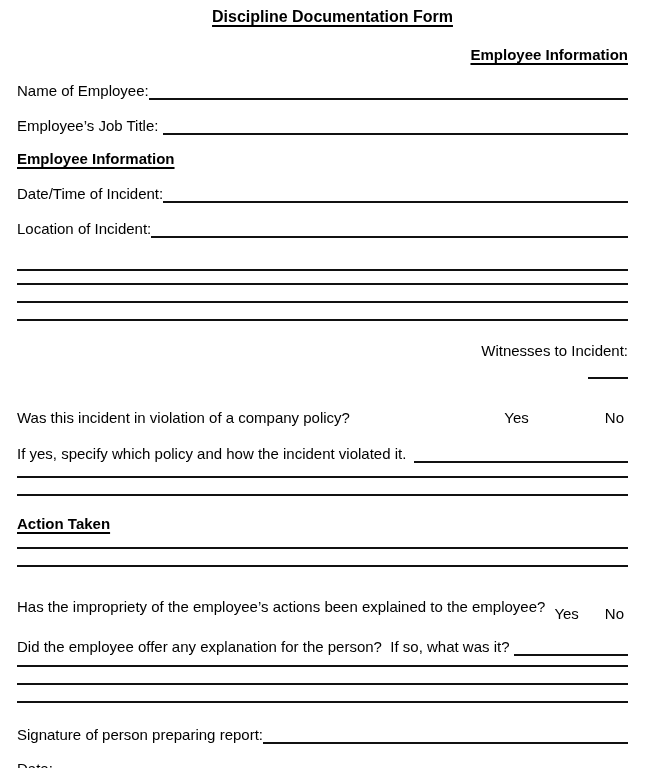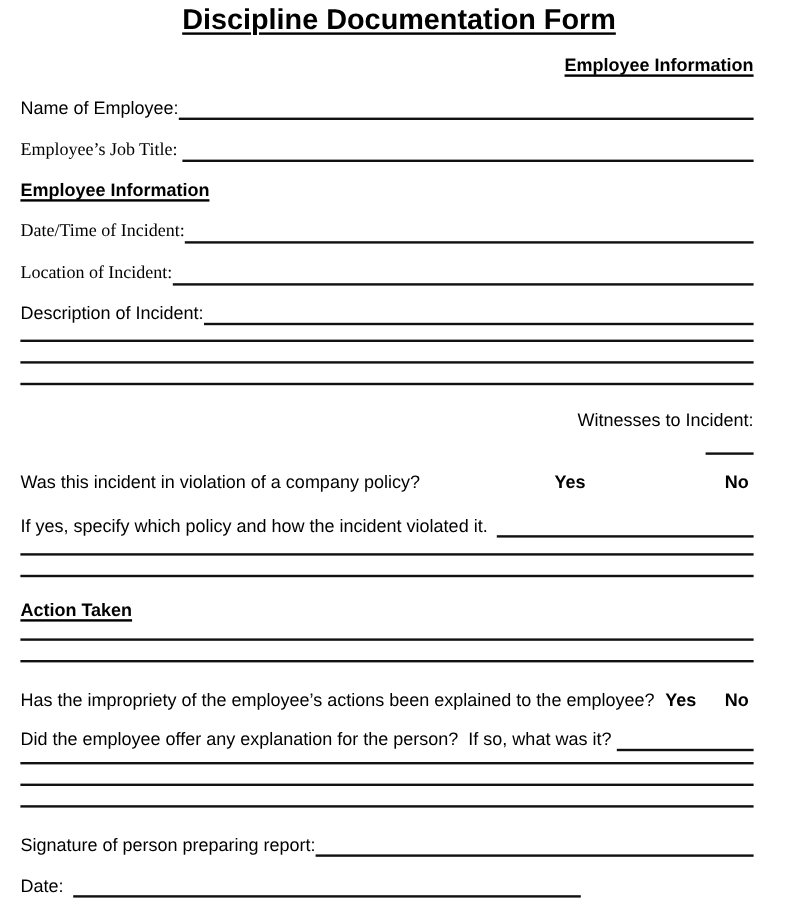--- a/index.html
+++ b/index.html
@@ -5,35 +5,35 @@
   html, body { margin: 0; padding: 0; background: #ffffff; }
   body {
     width: 664px; height: 768px;
     font-family: "Liberation Sans", sans-serif;
     font-size: 15px; line-height: 19px; color: #000;
     overflow: hidden;
   }
   .page { box-sizing: border-box; width: 664px; padding: 6px 36px 0 17px; }
   .form-title {
     position: relative; left: 10px;
-    text-align: center; font-weight: bold; font-size: 24px; line-height: 22px;
+    text-align: center; font-weight: bold; font-size: 16px; line-height: 22px;
     text-decoration: underline; text-decoration-thickness: 2px; text-underline-offset: 3px;
   }
   .section-heading {
     font-weight: bold;
     text-decoration: underline; text-decoration-thickness: 2px; text-underline-offset: 3px;
   }
   .field-row { display: flex; align-items: flex-end; }
   .label { white-space: pre; flex: 0 0 auto; }
   .line { flex: 1 1 auto; border-bottom: 2px solid #111; height: 17px; min-width: 40px; }
   .line.fixed { flex: 0 0 auto; }
   .cont { border-bottom: 2px solid #111; }
-  .opt { font-weight: bold; }
+  .opt { font-weight: normal; margin-top: 15px; }
   
-  .mt17 { margin-top: 17px; text-align: right; } .mt16 { margin-top: 16px; font-family: Liberation Serif, serif; } .mt15 { margin-top: 15px; }
+  .mt17 { margin-top: 17px; text-align: right; } .mt16 { margin-top: 16px; } .mt15 { margin-top: 15px; }
   .mt14 { margin-top: 14px; } .mt18 { margin-top: 18px; } .mt20 { margin-top: 20px; flex-direction: column; }
   .mt22 { margin-top: 22px; }
   .h9  { height: 9px; }  .h12 { height: 12px; } .h13 { height: 13px; }
   .h14 { height: 14px; } .h16 { height: 16px; }
 </style>
 </head>
 <body>
 
 <div class="page">
 
@@ -57,51 +57,50 @@
     <span class="label">Date/Time of Incident:</span>
     <span class="line"></span>
   </div>
 
   <div class="field-row mt16">
     <span class="label">Location of Incident:</span>
     <span class="line"></span>
   </div>
 
   <div class="field-row mt14">
-    <span class="label">Description of Incident:</span>
     <span class="line"></span>
   </div>
   <div class="cont h12"></div>
   <div class="cont h16"></div>
   <div class="cont h16"></div>
 
   <div class="field-row mt20">
     <span class="label">Witnesses to Incident:</span>
     <span class="line"></span>
   </div>
 
-  <div class="field-row mt14" style="align-items: baseline; padding-right: 4px; gap: 40px;">
+  <div class="field-row mt14" style="align-items: baseline; padding-right: 4px;">
     <span class="label">Was this incident in violation of a company policy?</span>
     <span class="opt" style="margin-left: auto;">Yes</span>
     <span class="opt" style="margin-left: 76px;">No</span>
   </div>
 
   <div class="field-row mt17">
     <span class="label">If yes, specify which policy and how the incident violated it.</span>
     <span class="line" style="margin-left: 8px;"></span>
   </div>
   <div class="cont h13"></div>
   <div class="cont h16"></div>
 
   <div class="section-heading mt18">Action Taken</div>
 
   <div class="cont h14"></div>
   <div class="cont h16"></div>
 
-  <div class="field-row mt22" style="align-items: flex-end; padding-right: 4px;">
+  <div class="field-row mt22" style="align-items: center; padding-right: 4px;">
     <span class="label">Has the impropriety of the employee’s actions been explained to the employee?</span>
     <span class="opt" style="margin-left: 9px;">Yes</span>
     <span class="opt" style="margin-left: auto;">No</span>
   </div>
 
   <div class="field-row mt14">
     <span class="label">Did the employee offer any explanation for the person?  If so, what was it? </span>
     <span class="line"></span>
   </div>
   <div class="cont h9"></div>

